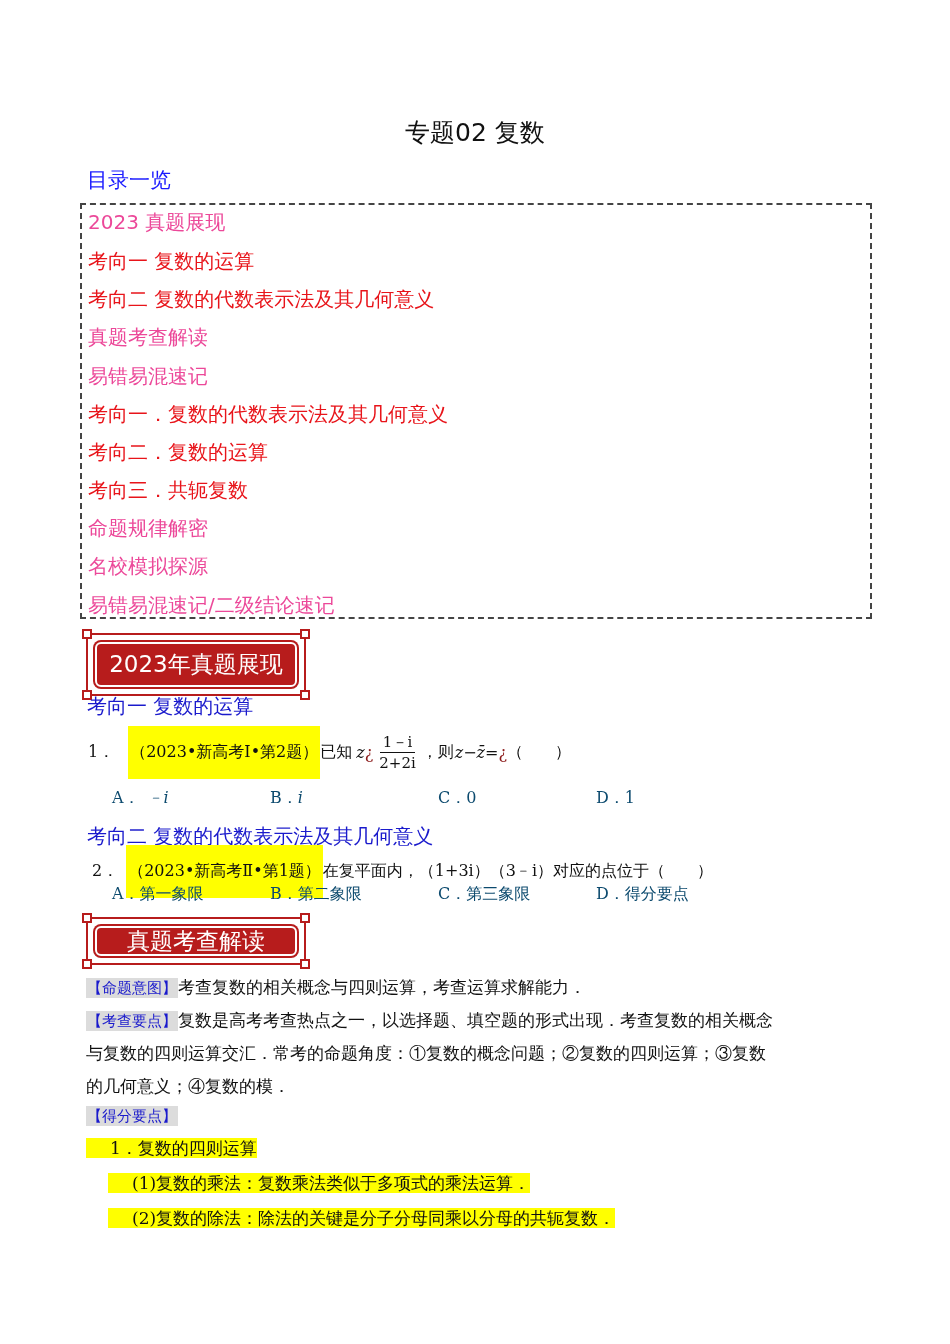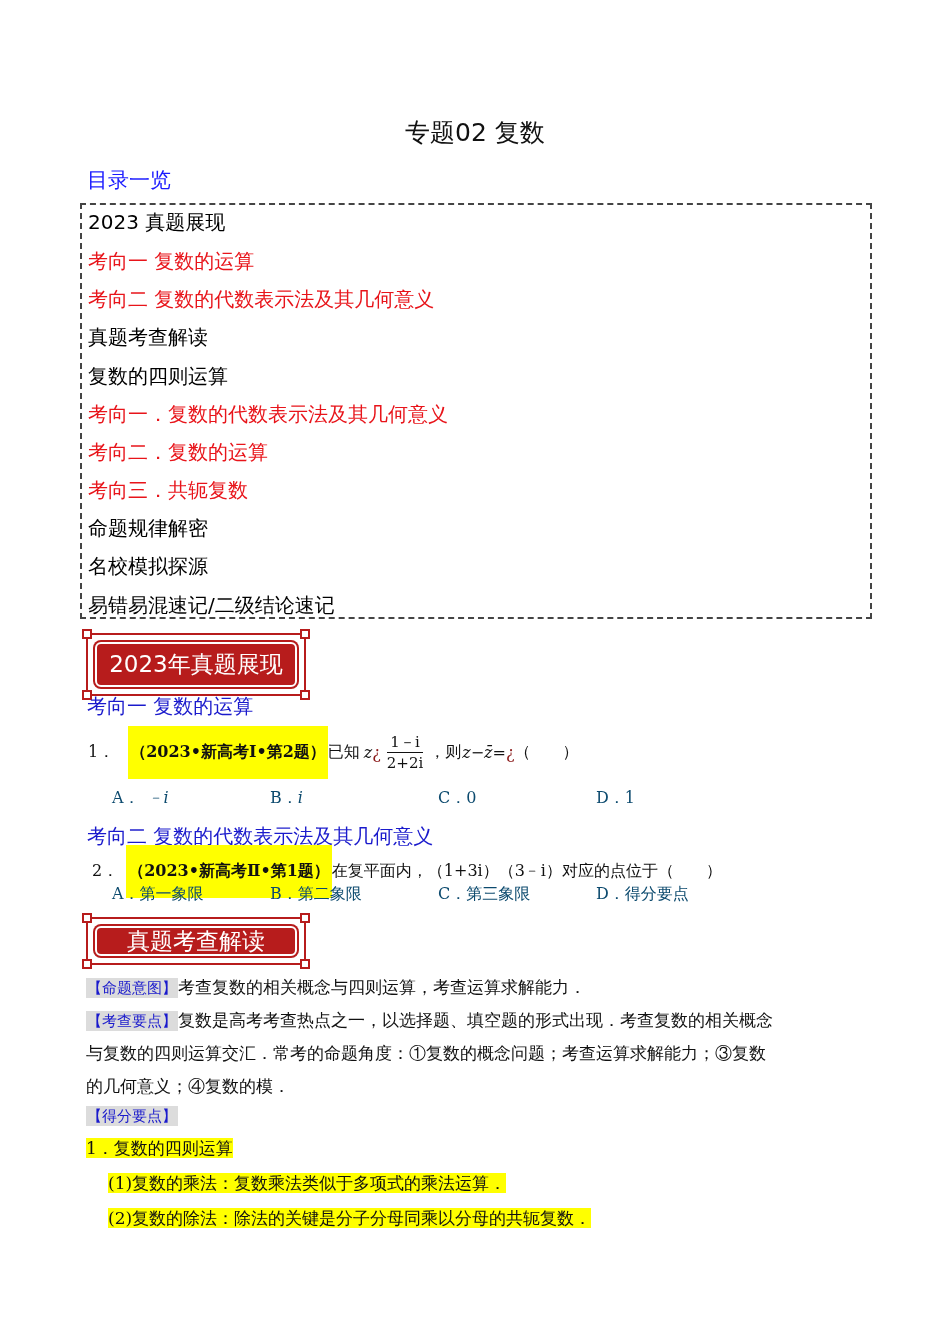--- a/index.html
+++ b/index.html
@@ -25,21 +25,21 @@
     .toc-box {
       left: 80px; top: 203px; width: 792px; height: 416px;
       border: 2px dashed #444;
     }
     .toc-item {
       position: absolute; left: 6px;
       font-family: "DejaVu Sans", "Liberation Sans", sans-serif;
       font-size: 20px; white-space: nowrap;
       cursor: pointer;
     }
-    .blue { color: #000000; }
+    .blue { color: #ec4899; }
     .red { color: #e8141a; }
 
     .banner {
       position: absolute; width: 220px; height: 63px;
       border: 2px solid #b71c1c;
       background: #fff;
     }
     .banner-inner {
       position: absolute; left: 5px; top: 5px; right: 5px; bottom: 5px;
       background: #b71c1c;
@@ -63,22 +63,22 @@
     .banner .c-br { right: -6px; bottom: -6px; }
 
     .section-head {
       font-family: "DejaVu Sans", "Liberation Sans", sans-serif;
       font-size: 20px; color: #1a1acc; white-space: nowrap;
     }
     .q-line {
       font-size: 16px; white-space: nowrap; color: #111;
       display: flex; align-items: center;
     }
-    .hl { background: #ffff00; }
-    .src-tag { background: #ffff00; padding: 16px 2px; font-weight: bold; }
+    .hl { background: #ffff00; padding-left: 24px; }
+    .src-tag { background: #ffff00; padding: 16px 2px; }
     .frac {
       display: inline-flex; flex-direction: column; align-items: center;
       vertical-align: middle; margin: 0 3px; font-size: 15px;
     }
     .frac .num { border-bottom: 1px solid #111; padding: 0 3px; line-height: 20px; }
     .frac .den { padding: 0 3px; line-height: 20px; }
     .inv-q { color: #8b1a1a; }
     .italic { font-style: italic; }
     .opt {
       position: absolute; font-size: 16px; white-space: nowrap; color: #0c4a6e;
@@ -93,21 +93,21 @@
 <body>
 
 <div class="abs page-title">专题02 复数</div>
 
 <div class="abs toc-heading">目录一览</div>
 <div class="abs toc-box">
   <div class="toc-item blue" style="top:4px">2023 真题展现</div>
   <div class="toc-item red" style="top:43px">考向一  复数的运算</div>
   <div class="toc-item red" style="top:81px">考向二  复数的代数表示法及其几何意义</div>
   <div class="toc-item blue" style="top:119px">真题考查解读</div>
-  <div class="toc-item blue" style="top:158px">复数的四则运算</div>
+  <div class="toc-item blue" style="top:158px">易错易混速记</div>
   <div class="toc-item red" style="top:196px">考向一．复数的代数表示法及其几何意义</div>
   <div class="toc-item red" style="top:234px">考向二．复数的运算</div>
   <div class="toc-item red" style="top:272px">考向三．共轭复数</div>
   <div class="toc-item blue" style="top:310px">命题规律解密</div>
   <div class="toc-item blue" style="top:348px">名校模拟探源</div>
   <div class="toc-item blue" style="top:387px">易错易混速记/二级结论速记</div>
 </div>
 
 <div class="banner" style="left:86px; top:633px;">
   <span class="corner c-tl"></span>
@@ -176,21 +176,21 @@
   <span class="corner c-br"></span>
   <div class="banner-inner">真题考查解读</div>
 </div>
 
 <div class="abs para" style="left:86px; top:971px;">
   <span class="label-tag">【命题意图】</span><span>考查复数的相关概念与四则运算，考查运算求解能力．</span>
 </div>
 <div class="abs para" style="left:86px; top:1004px;">
   <span class="label-tag">【考查要点】</span><span>复数是高考考查热点之一，以选择题、填空题的形式出现．考查复数的相关概念</span>
 </div>
-<div class="abs para" style="left:86px; top:1037px;">与复数的四则运算交汇．常考的命题角度：①复数的概念问题；考查运算求解能力；③复数</div>
+<div class="abs para" style="left:86px; top:1037px;">与复数的四则运算交汇．常考的命题角度：①复数的概念问题；②复数的四则运算；③复数</div>
 <div class="abs para" style="left:86px; top:1070px;">的几何意义；④复数的模．</div>
 
 <div class="abs" style="left:86px; top:1106px;">
   <span class="label-tag">【得分要点】</span>
 </div>
 
 <div class="abs point-line" style="left:86px; top:1137px;">
   <span class="hl">1．复数的四则运算</span>
 </div>
 <div class="abs point-line" style="left:108px; top:1172px;">

